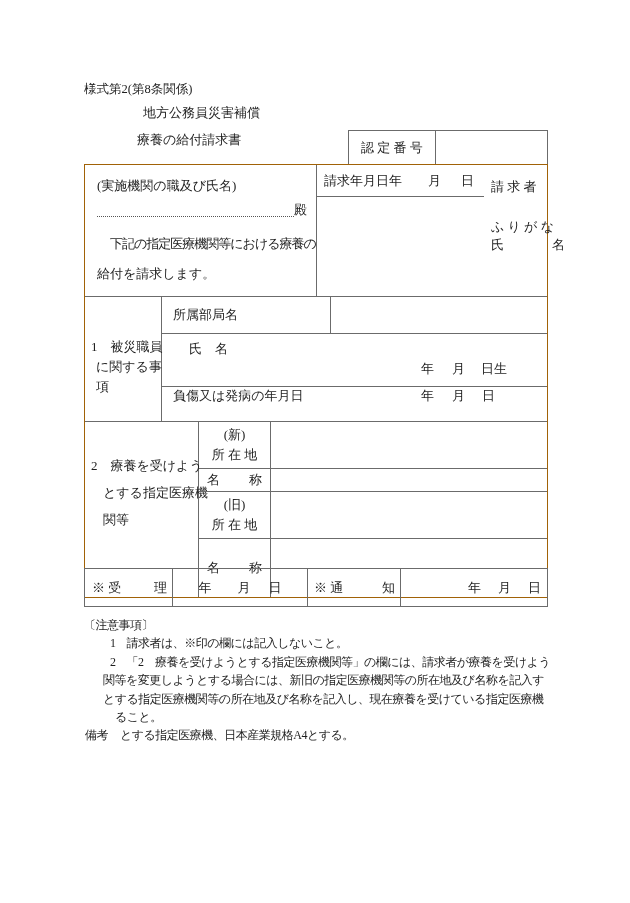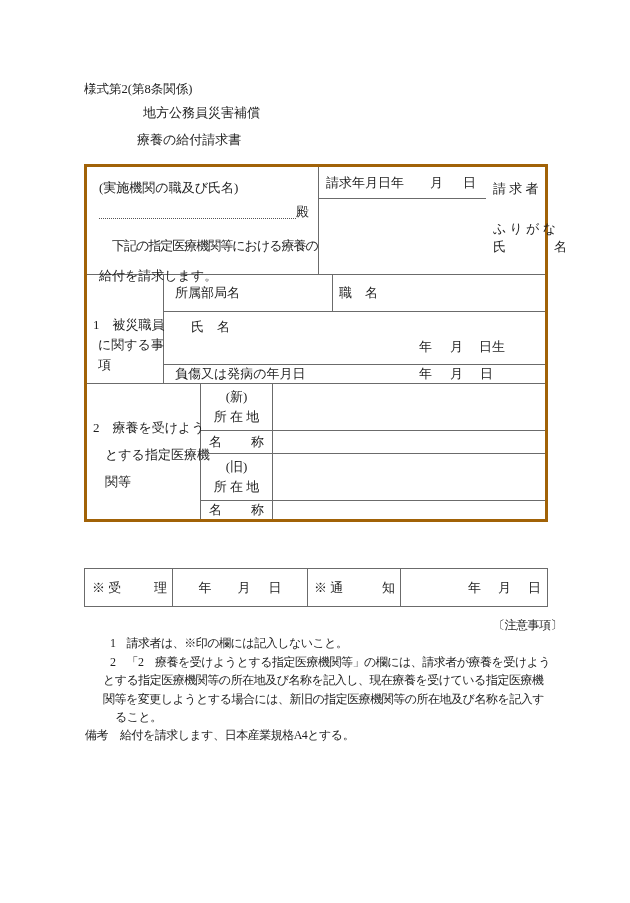--- a/index.html
+++ b/index.html
@@ -18,22 +18,22 @@
   .title2{left:137px;top:131px;}
 
   
   .cert-box{position:absolute;left:348px;top:130px;width:200px;height:35px;
     border:1px solid #6b6b6b;display:flex;}
   .cert-label{width:87px;border-right:1px solid #6b6b6b;display:flex;
     align-items:center;padding-left:12px;}
   .cert-value{flex:1;}
 
   
-  .main-table{position:absolute;left:84px;top:164px;width:464px;height:358px;
-    border:3px solid #a16207;display:flex;flex-direction:column;}
+  .main-table{position:absolute;left:84px;top:164px;width:464px;height:434px;
+    border:1px solid #a16207;display:flex;flex-direction:column;}
   .row1{height:132px;border-bottom:1px solid #6b6b6b;display:flex;}
   .agency-cell{width:232px;border-right:1px solid #6b6b6b;position:relative;}
   .agency-label{position:absolute;top:12px;left:12px;}
   .dono-row{position:absolute;top:36px;left:12px;right:9px;display:flex;align-items:flex-end;}
   .dotted{flex:1;border-bottom:1px dotted #555;margin-bottom:2px;height:10px;}
   .agency-body1{position:absolute;top:70px;left:25px;letter-spacing:-1px;}
   .agency-body2{position:absolute;top:100px;left:12px;}
   .request-col{flex:1;display:flex;}
   .date-row{height:32px;border-bottom:1px solid #6b6b6b;display:flex;
     align-items:center;padding:0 10px 0 7px;}
@@ -75,37 +75,41 @@
     border:1px solid #6b6b6b;display:flex;}
   .fcell{display:flex;align-items:center;border-right:1px solid #6b6b6b;}
   .f1{width:88px;justify-content:space-between;padding:0 5px 0 7px;}
   .f2{width:135px;justify-content:center;}
   .f3{width:93px;justify-content:space-between;padding:0 5px 0 6px;}
   .f4{flex:1;border-right:none;justify-content:flex-end;padding-right:6px;}
 
   
   .notes{position:absolute;left:84px;top:616px;width:478px;font-size:12px;
     line-height:18.4px;letter-spacing:-0.5px;}
-  .n-heading{text-align:right;}
+  .n-heading{}
   .n-item{margin-left:26px;display:flex;}
   .n-item .txt{margin-left:11px;}
   .n-cont{margin-left:19px;}
   .n-end{margin-left:31px;}
   .n-biko{margin-left:1px;display:flex;}
   .n-biko .txt2{margin-left:12px;}
 </style>
 </head>
 <body>
 
 <div class="page">
 
   <div class="abs form-number" data-bind="header.form_number">様式第2(第8条関係)</div>
   <div class="abs title1" data-bind="header.title_line1">地方公務員災害補償</div>
   <div class="abs title2" data-bind="header.title_line2">療養の給付請求書</div>
 
+  <div class="cert-box">
+    <div class="cert-label" data-bind="certification.label">認 定 番 号</div>
+    <div class="cert-value" data-bind="certification.value"></div>
+  </div>
 
   <div class="main-table">
 
     <div class="row1">
       <div class="agency-cell">
         <div class="agency-label" data-bind="request.agency_label">(実施機関の職及び氏名)</div>
         <div class="dono-row">
           <div class="dotted"></div>
           <span data-bind="request.dono">殿</span>
         </div>
@@ -135,21 +139,20 @@
 
     <div class="row2">
       <div class="label1">
         <div data-bind="section1.label_line1">1　被災職員</div>
         <div class="ind" data-bind="section1.label_line2">に関する事</div>
         <div class="ind" data-bind="section1.label_line3">項</div>
       </div>
       <div class="sec1col">
         <div class="rowA">
           <div class="dept" data-bind="section1.department_label">所属部局名</div>
-          <div class="job" data-bind="section1.position_label">職　名</div>
         </div>
         <div class="rowB">
           <div class="nm" data-bind="section1.name_label">氏　名</div>
           <div class="birth-group">
             <span data-bind="labels.year">年</span>
             <span class="g18" data-bind="labels.month">月</span>
             <span class="g16" data-bind="labels.day_birth">日生</span>
           </div>
         </div>
         <div class="rowC">
@@ -221,22 +224,22 @@
   <div class="notes">
     <div class="n-heading" data-bind="notes.heading">〔注意事項〕</div>
     <div class="n-item">
       <span class="num" data-bind="notes.item1_num">1</span>
       <span class="txt" data-bind="notes.item1">請求者は、※印の欄には記入しないこと。</span>
     </div>
     <div class="n-item">
       <span class="num" data-bind="notes.item2_num">2</span>
       <span class="txt" data-bind="notes.item2_line1">「2　療養を受けようとする指定医療機関等」の欄には、請求者が療養を受けよう</span>
     </div>
+    <div class="n-cont" data-bind="notes.item2_line3">関等を変更しようとする場合には、新旧の指定医療機関等の所在地及び名称を記入す</div>
     <div class="n-cont" data-bind="notes.item2_line2">とする指定医療機関等の所在地及び名称を記入し、現在療養を受けている指定医療機</div>
-    <div class="n-cont" data-bind="notes.item2_line3">関等を変更しようとする場合には、新旧の指定医療機関等の所在地及び名称を記入す</div>
     <div class="n-end" data-bind="notes.item2_line4">ること。</div>
     <div class="n-biko">
       <span data-bind="notes.remark_label">備考</span>
-      <span class="txt2" data-bind="notes.remark_text">給付を請求します、日本産業規格A4とする。</span>
+      <span class="txt2" data-bind="notes.remark_text">とする指定医療機、日本産業規格A4とする。</span>
     </div>
   </div>
 
 </div>
 
 </body></html>

